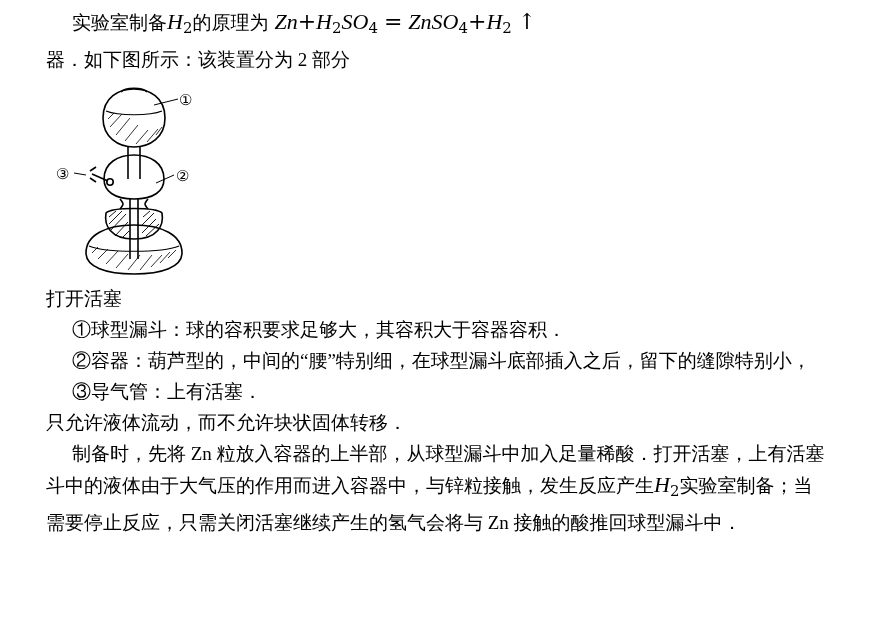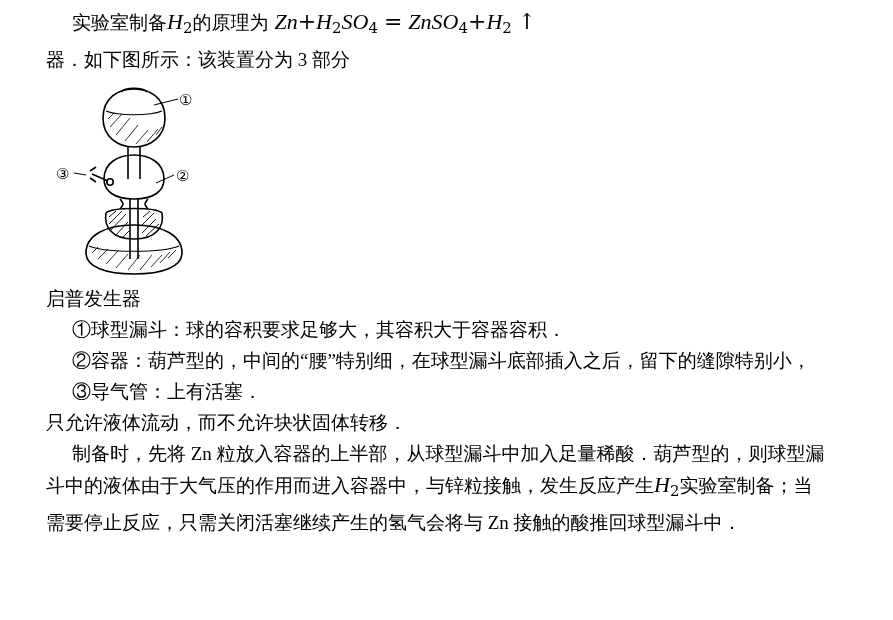--- a/index.html
+++ b/index.html
@@ -68,21 +68,21 @@
 
 <div class="page">
 
   <div class="line-block first-line">
     <div class="ln">
       <span style="display:inline-block; width:26px;"></span><span>实验室制备</span><span class="math"><span class="it">H</span><sub>2</sub></span><span>的原理为</span><span class="sp"></span><span class="math"><span class="it">Zn</span><span>+</span><span class="it">H</span><sub>2</sub><span class="it">SO</span><sub>4</sub><span class="sp"></span><span>=</span><span class="sp"></span><span class="it">ZnSO</span><sub>4</sub><span>+</span><span class="it">H</span><sub>2</sub><span class="sp"></span><span>↑</span></span>
     </div>
   </div>
 
   <div class="line-block">
-    <div class="ln">器．如下图所示：该装置分为 3 部分</div>
+    <div class="ln">器．如下图所示：该装置分为 2 部分</div>
   </div>
 
   <div class="figure-wrap">
     <svg width="190" height="195" viewBox="0 0 190 195">
 
       <g fill="none" stroke="#000" stroke-width="1.6">
 
         <path d="M 57 35 C 57 14, 73 6, 88 6 C 103 6, 119 14, 119 35 C 119 54, 104 64, 88 64 C 72 64, 57 54, 57 35 Z"></path>
 
         <path d="M 75 9 C 79 4, 97 4, 101 9"></path>
@@ -153,28 +153,28 @@
         <path d="M 110 100 L 128 92"></path>
         <path d="M 40 92 L 28 90"></path>
       </g>
 
       <text x="133" y="22" font-family="Liberation Sans, sans-serif" font-size="15">①</text>
       <text x="130" y="98" font-family="Liberation Sans, sans-serif" font-size="15">②</text>
       <text x="10" y="96" font-family="Liberation Sans, sans-serif" font-size="15">③</text>
     </svg>
   </div>
 
-  <div class="caption">启普发生器</div>
+  <div class="caption">打开活塞</div>
 
   <div class="line-block" style="margin-top:0;">
     <div class="ln"><span class="ind"></span><span>①球型漏斗：球的容积要求足够大，其容积大于容器容积．</span></div>
     <div class="ln"><span class="ind"></span><span>②容器：葫芦型的，中间的“腰”特别细，在球型漏斗底部插入之后，留下的缝隙特别小，</span></div>
     <div class="ln"><span class="ind"></span><span>③导气管：上有活塞．</span></div>
     <div class="ln">只允许液体流动，而不允许块状固体转移．</div>
   </div>
 
   <div class="line-block">
-    <div class="ln"><span class="ind"></span><span>制备时，先将 Zn 粒放入容器的上半部，从球型漏斗中加入足量稀酸．葫芦型的，则球型漏</span></div>
+    <div class="ln"><span class="ind"></span><span>制备时，先将 Zn 粒放入容器的上半部，从球型漏斗中加入足量稀酸．打开活塞，上有活塞</span></div>
     <div class="ln"><span>斗中的液体由于大气压的作用而进入容器中，与锌粒接触，发生反应产生</span><span class="math"><span class="it">H</span><sub>2</sub></span><span>实验室制备；当</span></div>
     <div class="ln">需要停止反应，只需关闭活塞继续产生的氢气会将与 Zn 接触的酸推回球型漏斗中．</div>
   </div>
 
 </div>
 
 </body></html>

